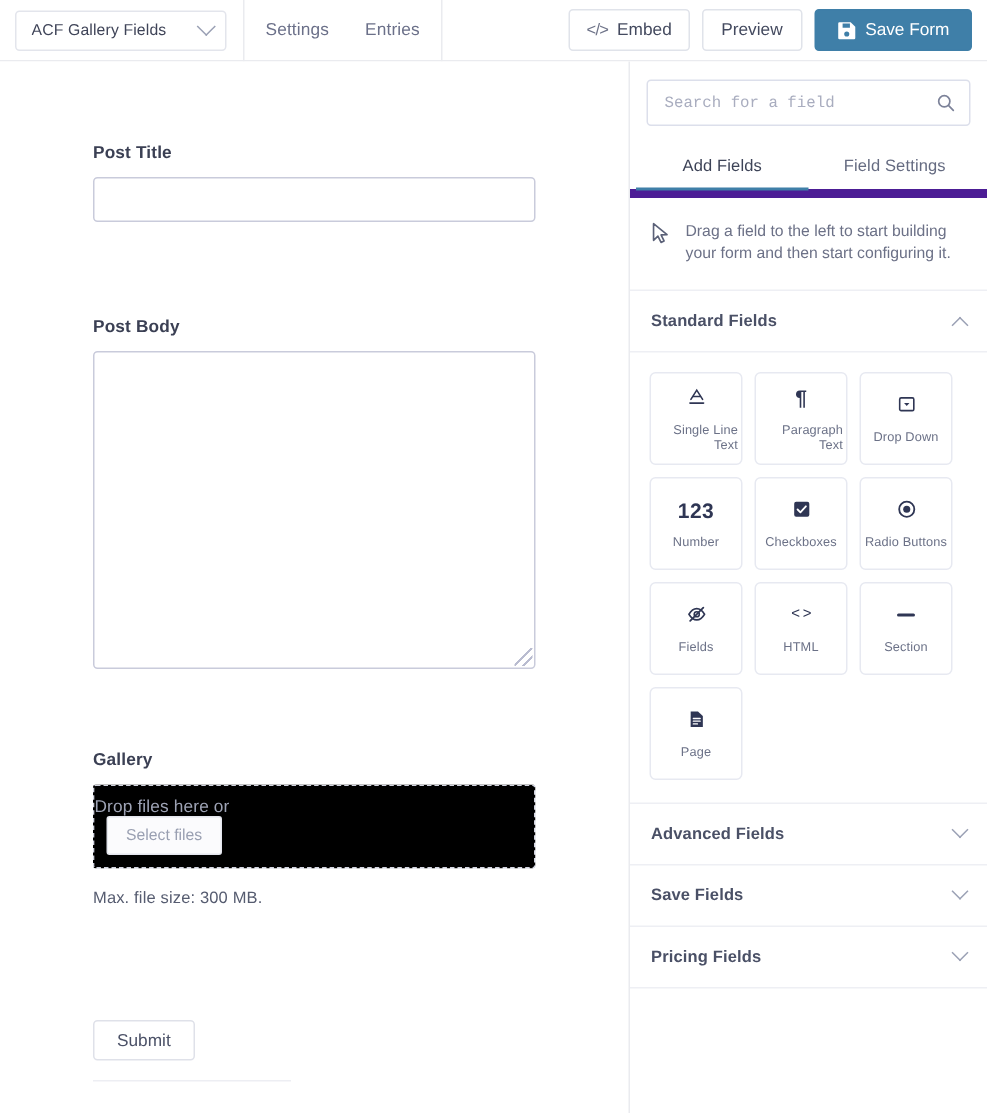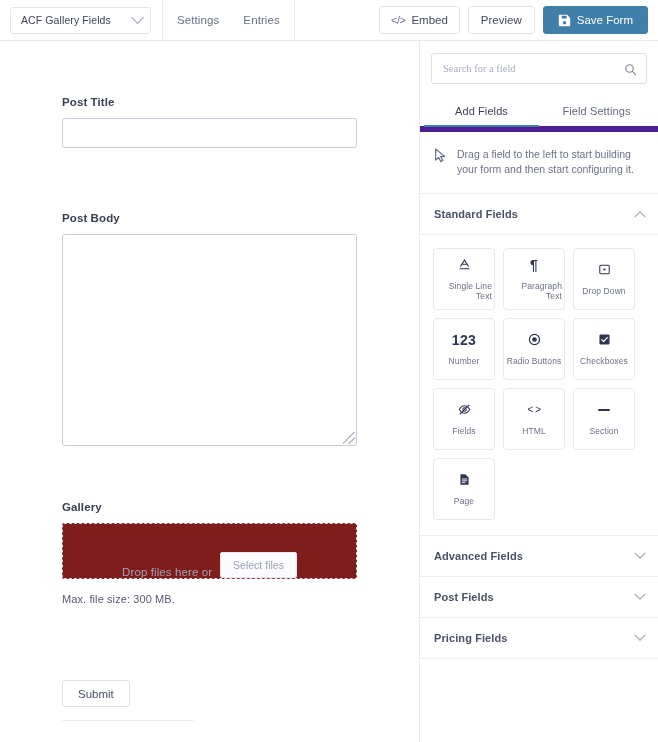--- a/index.html
+++ b/index.html
@@ -118,23 +118,24 @@
     background:
       linear-gradient(135deg, transparent 0 44%, #b9bcd0 44% 52%, transparent 52% 70%, #b9bcd0 70% 78%, transparent 78%);
   }
   .spacer-title { height: 64px; }
   .spacer-body { height: 55px; }
 
   .dropzone {
     width: 295px; height: 56px;
     border: 1px dashed #d2d4e0;
     border-radius: 2px;
-    display: flex; align-items: flex-end; justify-content: center;
+    display: flex; align-items: flex-start; justify-content: center;
     gap: 0;
-    background: #7f1d1d;
+    background: #000000;
+    flex-direction: column;
   }
   .drop-text { font-size: 11.5px; color: #9ea3b5; letter-spacing: .1px; }
   .select-files {
     margin-left: 8px;
     height: 26px;
     border: 1px solid #e4e6ee;
     border-radius: 2px;
     background: #fbfbfd;
     display: inline-flex; align-items: center; justify-content: center;
     padding: 0 12px;
@@ -173,21 +174,21 @@
   .search-box {
     height: 31px;
     border: 1px solid #dcdfeb;
     border-radius: 3px;
     display: flex; align-items: center;
     padding: 0 9px 0 11px;
     background: #fff;
   }
   .search-box input {
     flex: 1; border: none; outline: none;
-    font-family: Liberation Serif, serif;
+    font-family: Liberation Mono, monospace;
     font-size: 10.5px; color: #4a5066;
     background: transparent;
   }
   .search-box input::placeholder { color: #a9adbf; }
   .search-icon { width: 13px; height: 13px; flex: none; }
 
   .tabs {
     display: flex; margin-top: 12px;
     border-bottom: 6px solid #4c1d95;
     padding: 0 4px;
@@ -402,35 +403,35 @@
       </div>
 
       <div class="field-card">
         <span class="fc-icon num-icon">123</span>
         <span class="fc-label">Number</span>
       </div>
 
       <div class="field-card">
         <span class="fc-icon">
           <svg viewBox="0 0 16 16" width="13" height="13">
+            <rect x="1.8" y="1.8" width="12.4" height="12.4" rx="1.6" fill="#2f3654"></rect>
+            <path d="M4.6 8.2 L6.9 10.5 L11.4 5.6" fill="none" stroke="#ffffff" stroke-width="1.5" stroke-linecap="round" stroke-linejoin="round"></path>
+          </svg>
+        </span>
+        <span class="fc-label">Checkboxes</span>
+      </div>
+
+      <div class="field-card">
+        <span class="fc-icon">
+          <svg viewBox="0 0 16 16" width="13" height="13">
             <circle cx="8" cy="8" r="6.2" fill="none" stroke="#2f3654" stroke-width="1.5"></circle>
             <circle cx="8" cy="8" r="2.9" fill="#2f3654"></circle>
           </svg>
         </span>
         <span class="fc-label">Radio Buttons</span>
-      </div>
-
-      <div class="field-card">
-        <span class="fc-icon">
-          <svg viewBox="0 0 16 16" width="13" height="13">
-            <rect x="1.8" y="1.8" width="12.4" height="12.4" rx="1.6" fill="#2f3654"></rect>
-            <path d="M4.6 8.2 L6.9 10.5 L11.4 5.6" fill="none" stroke="#ffffff" stroke-width="1.5" stroke-linecap="round" stroke-linejoin="round"></path>
-          </svg>
-        </span>
-        <span class="fc-label">Checkboxes</span>
       </div>
 
       <div class="field-card">
         <span class="fc-icon">
           <svg viewBox="0 0 16 16" width="13" height="13" fill="none" stroke="#2f3654" stroke-width="1.3" stroke-linecap="round">
             <path d="M1.6 8 C3.4 4.9 5.6 3.4 8 3.4 C10.4 3.4 12.6 4.9 14.4 8 C12.6 11.1 10.4 12.6 8 12.6 C5.6 12.6 3.4 11.1 1.6 8 Z"></path>
             <circle cx="8" cy="8" r="2.1"></circle>
             <path d="M2.6 13.4 L13.4 2.6" stroke-width="1.5"></path>
           </svg>
         </span>
@@ -459,21 +460,21 @@
         <span class="fc-label">Page</span>
       </div>
     </div>
 
     <div class="accordion-head">
       <span class="t">Advanced Fields</span>
       <span class="acc-chev down"></span>
     </div>
 
     <div class="accordion-head">
-      <span class="t">Post Fields</span>
+      <span class="t">Save Fields</span>
       <span class="acc-chev down"></span>
     </div>
 
     <div class="accordion-head">
       <span class="t">Pricing Fields</span>
       <span class="acc-chev down"></span>
     </div>
 
   </div>
 </div>

